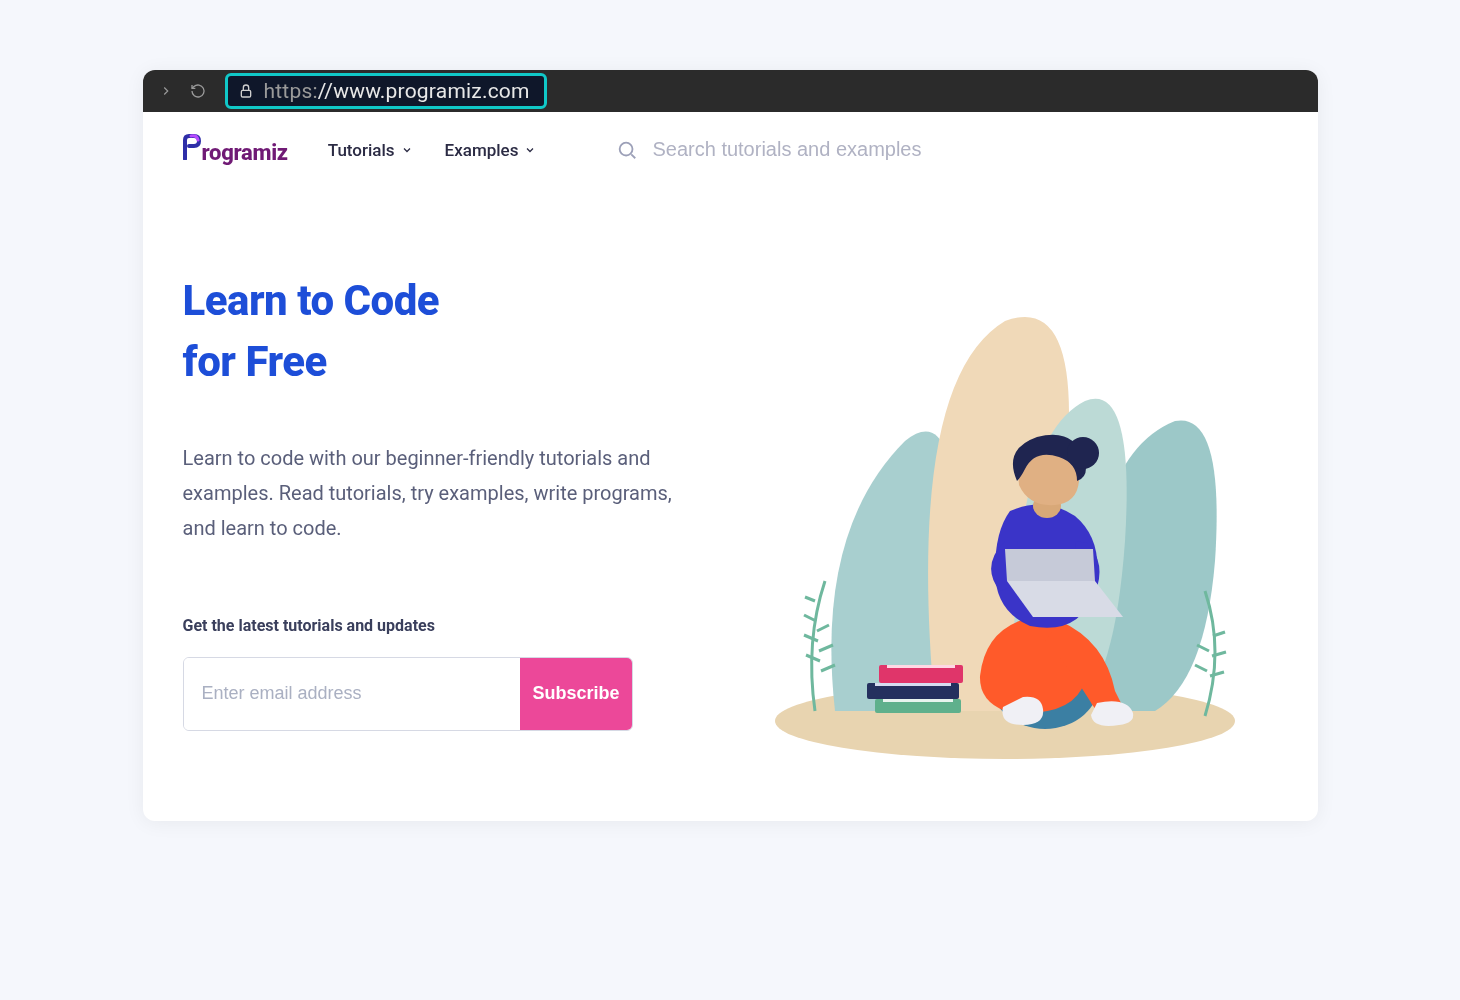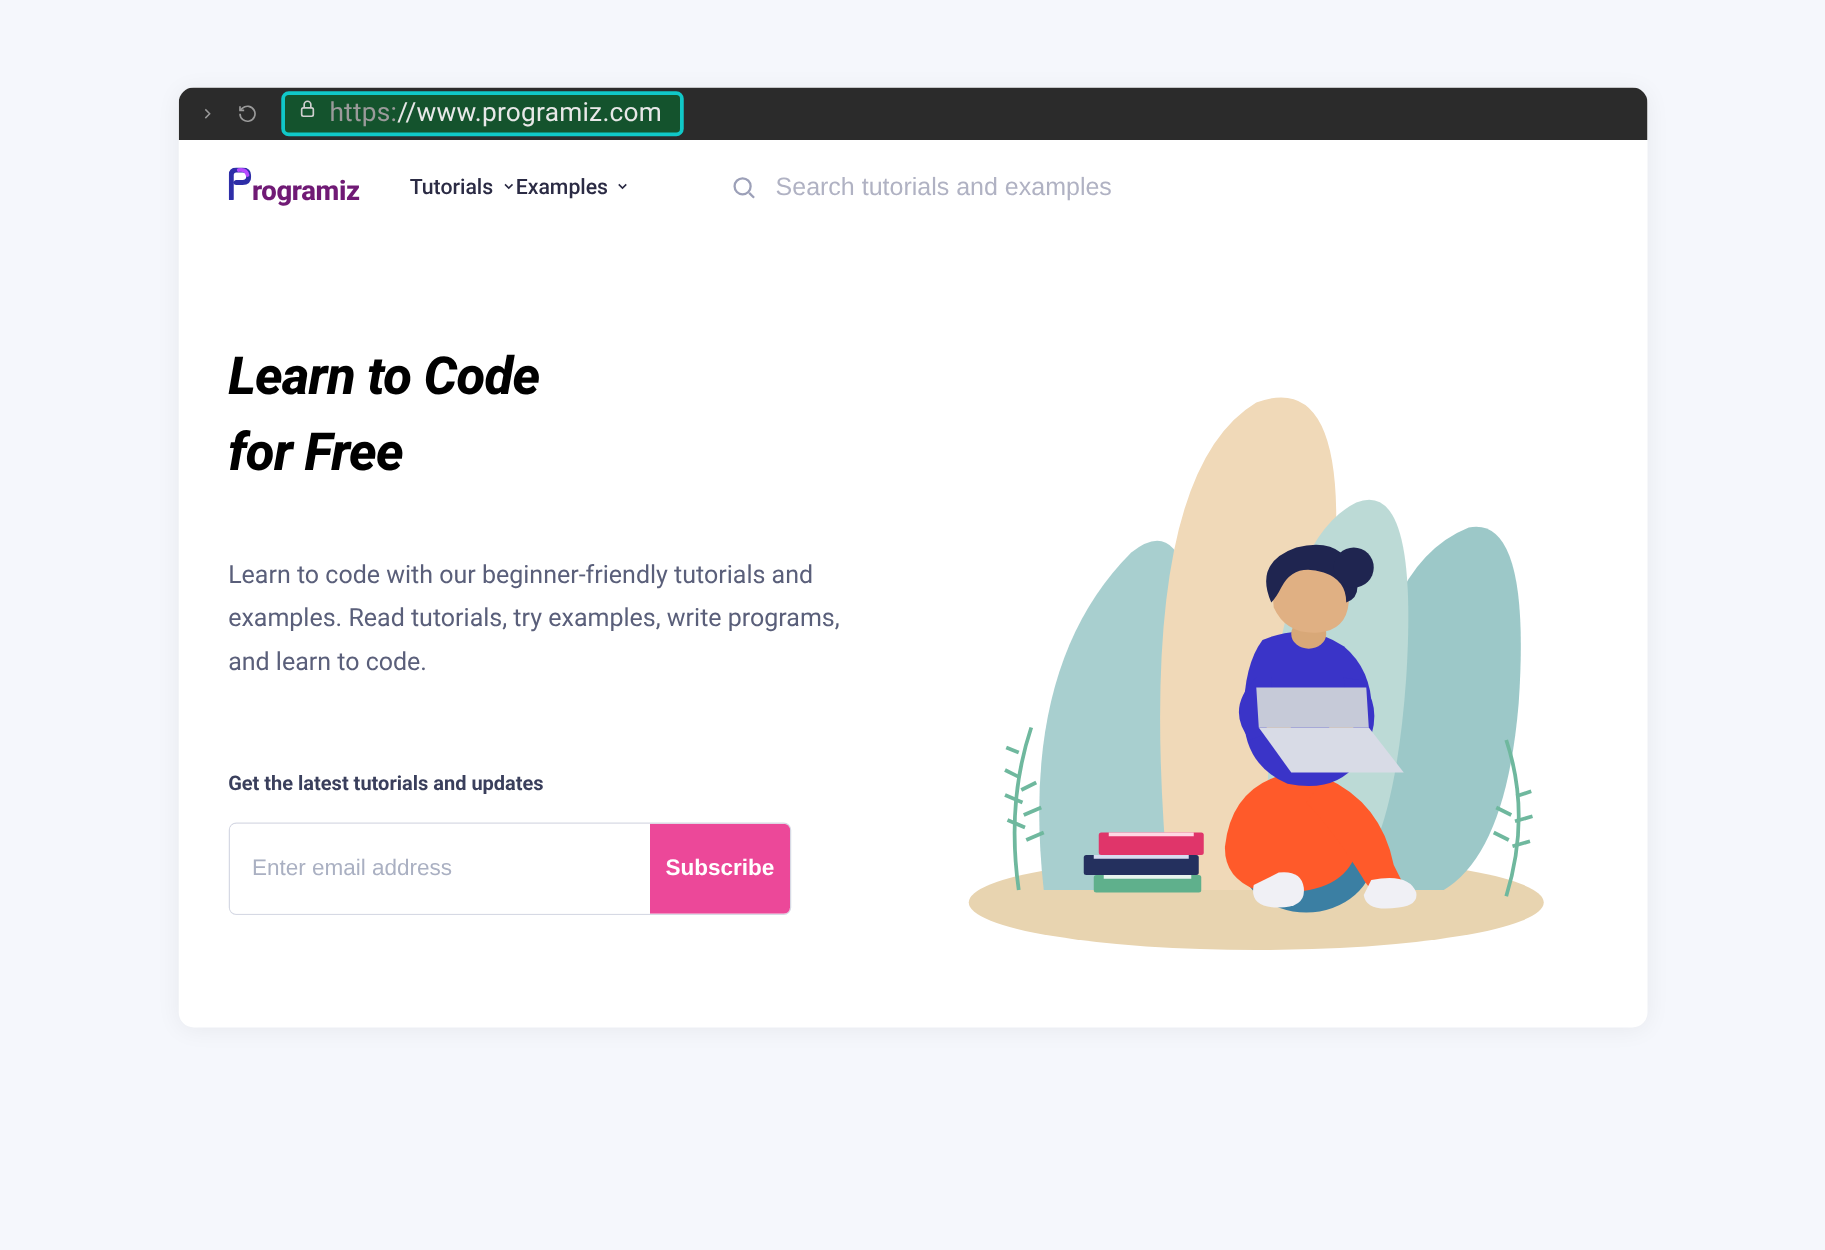--- a/index.html
+++ b/index.html
@@ -31,22 +31,23 @@
     height: 26px;
     display: flex;
     align-items: center;
     justify-content: center;
     color: #9a9a9a;
   }
   .chrome-arrow svg { width: 14px; height: 14px; }
   .chrome-refresh svg { width: 16px; height: 16px; }
   .url-box {
     display: flex;
+    align-items: center;
     gap: 10px;
-    background: #14532d;
+    background: #0f172a;
     border: 3px solid #10c8c8;
     border-radius: 6px;
     padding: 3px 14px 3px 10px;
     margin-left: 8px;
   }
   .url-box .lock { color: #cfcfcf; }
   .url-box .lock svg { width: 16px; height: 16px; display:block; }
   .url-text {
     color: #e8e8e8;
     font-size: 21px;
@@ -73,20 +74,21 @@
     letter-spacing: -0.3px;
   }
   .logo-mark {
     display: inline-block;
     position: relative;
     margin-right: 1px;
   }
   .logo-mark svg { width: 18px; height: 26px; display:block; }
   .nav {
     display: flex;
+    gap: 32px;
   }
   .nav-item {
     display: flex;
     align-items: center;
     gap: 6px;
     color: #2b2b44;
     font-size: 17px;
     font-weight: 500;
     cursor: pointer;
   }
@@ -114,24 +116,23 @@
     display: flex;
     padding: 90px 40px 60px;
     gap: 30px;
   }
   .hero-left {
     flex: 0 0 520px;
   }
   .hero-title {
     font-size: 42px;
     font-weight: 800;
-    color: #000000;
+    color: #1d4ed8;
     line-height: 1.45;
     letter-spacing: -0.5px;
-    font-style: italic;
   }
   .hero-desc {
     margin-top: 48px;
     font-size: 20px;
     line-height: 1.75;
     color: #5a5f7a;
     font-weight: 400;
   }
   .signup-label {
     margin-top: 70px;

